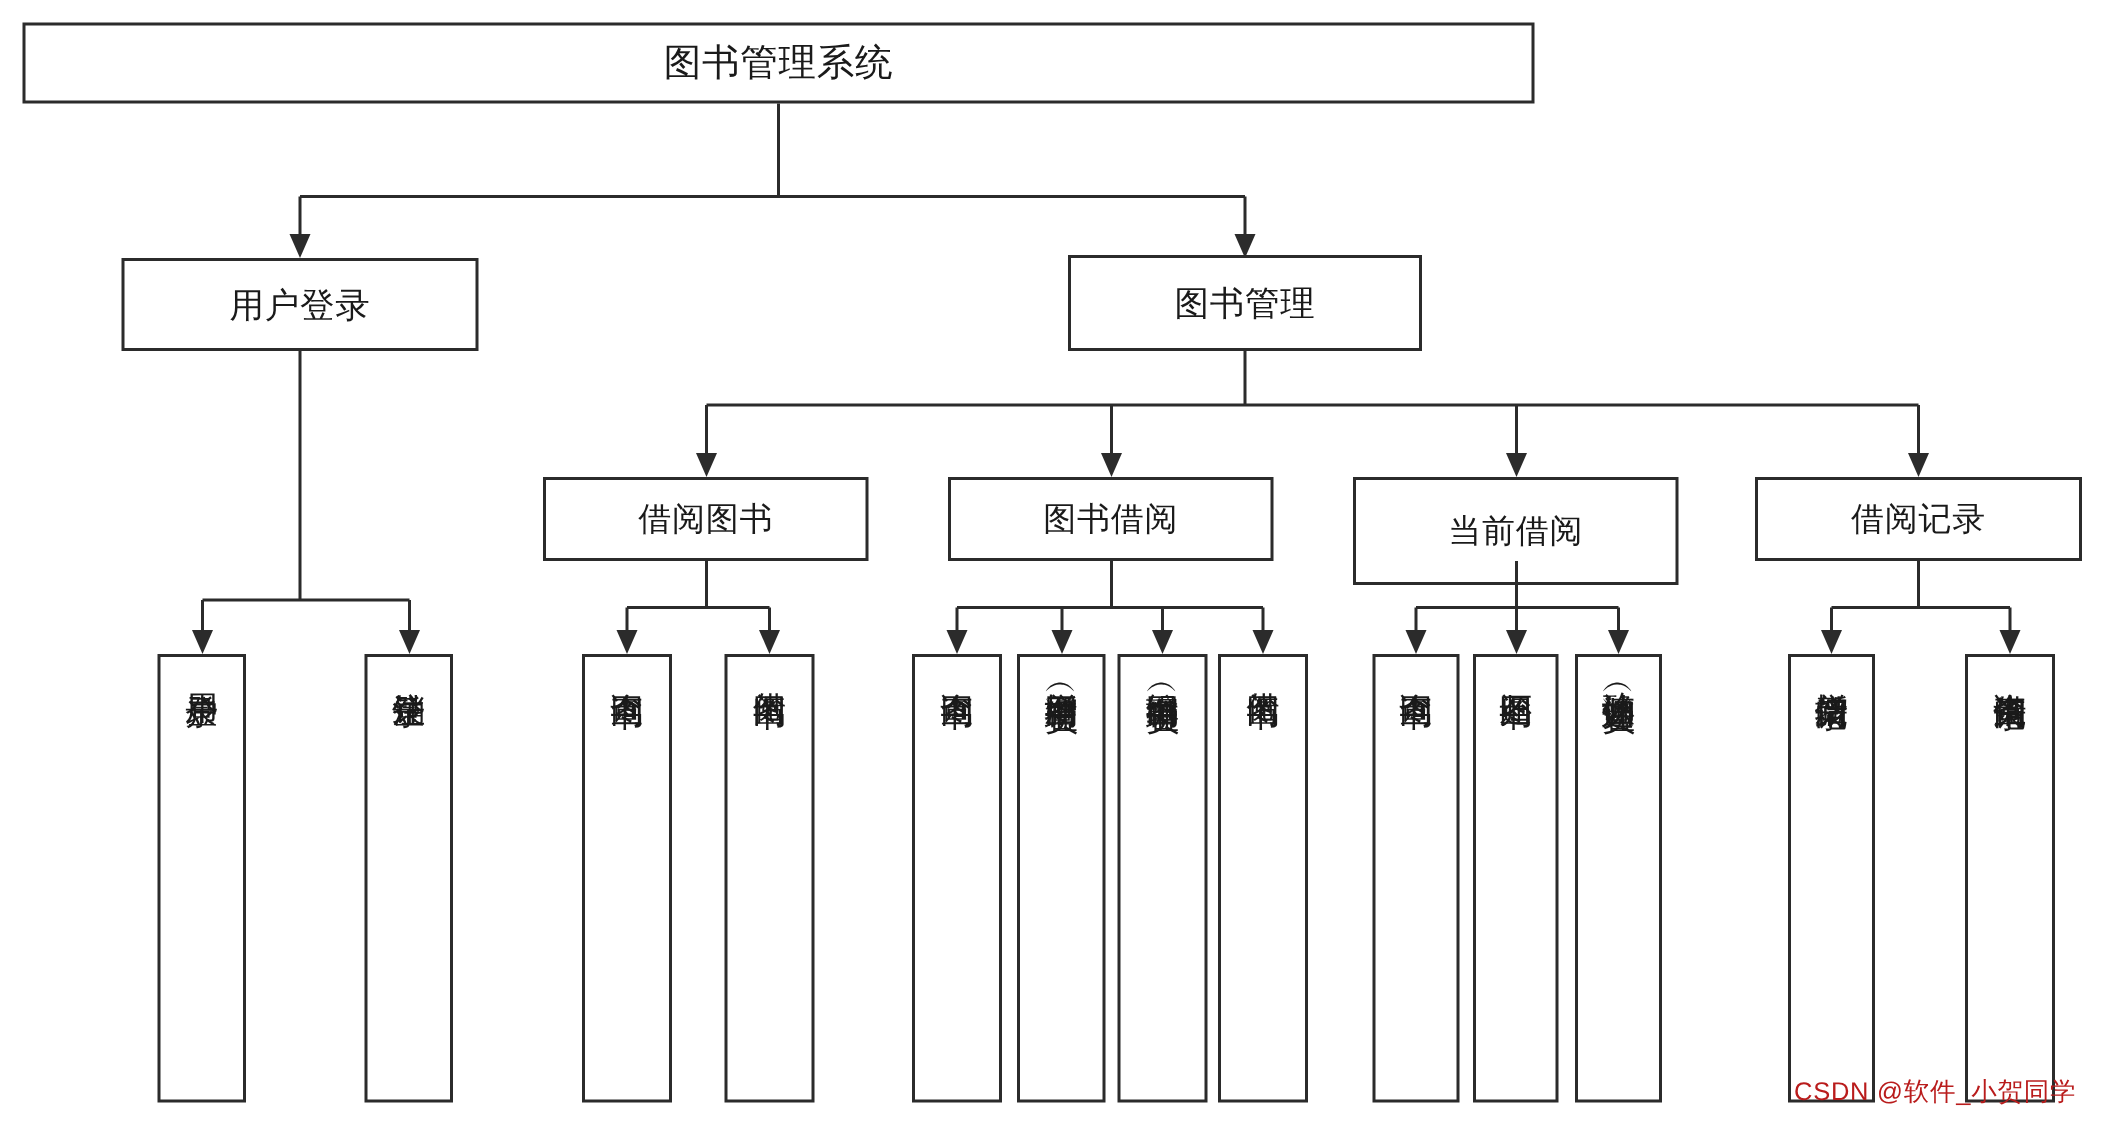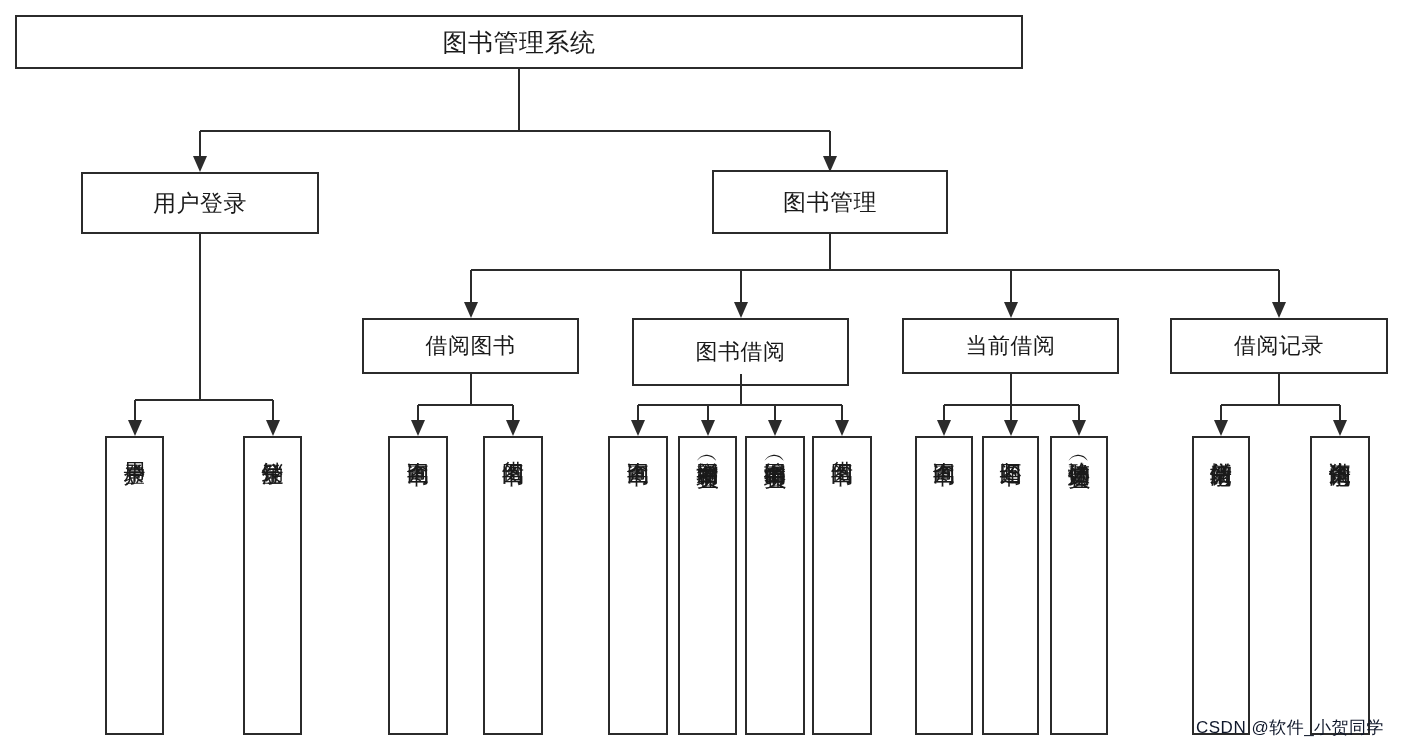--- a/index.html
+++ b/index.html
@@ -60,21 +60,21 @@
   .arrow {
     position: absolute;
     width: 0;
     height: 0;
     border-left: 7px solid transparent;
     border-right: 7px solid transparent;
     border-top: 16px solid #2b2b2b;
   }
   .watermark {
     position: absolute;
-    color: #0f172a;
+    color: #b91c1c;
     font-size: 17px;
     white-space: nowrap;
     letter-spacing: 0.5px;
     text-align: center;
   }
 </style>
 </head>
 <body>
 
 <div id="canvas">
@@ -86,24 +86,24 @@
   <div class="node lvl2" id="n-l2-0" style="left: 81px; top: 172px; width: 238px; height: 62px;">
     <span class="label">用户登录</span>
   </div>
   <div class="node lvl2" id="n-l2-1" style="left: 712px; top: 170px; width: 236px; height: 64px; align-items: center;">
     <span class="label">图书管理</span>
   </div>
 
   <div class="node lvl3" id="n-l3-0" style="left: 362px; top: 318px; width: 217px; height: 56px;">
     <span class="label">借阅图书</span>
   </div>
-  <div class="node lvl3" id="n-l3-1" style="left: 632px; top: 318px; width: 217px; height: 68px;">
+  <div class="node lvl3" id="n-l3-1" style="left: 632px; top: 318px; width: 217px; height: 56px;">
     <span class="label">图书借阅</span>
   </div>
-  <div class="node lvl3" id="n-l3-2" style="left: 902px; top: 318px; width: 217px; height: 56px; text-align: center;">
+  <div class="node lvl3" id="n-l3-2" style="left: 902px; top: 318px; width: 217px; height: 72px; text-align: center;">
     <span class="label">当前借阅</span>
   </div>
   <div class="node lvl3" id="n-l3-3" style="left: 1170px; top: 318px; width: 218px; height: 56px;">
     <span class="label">借阅记录</span>
   </div>
 
   <div class="node leaf" id="n-lf-0" style="left: 105px; top: 436px; width: 59px; height: 299px;">
     <span class="label">用户登录</span>
   </div>
   <div class="node leaf" id="n-lf-1" style="left: 243px; top: 436px; width: 59px; height: 299px;">

